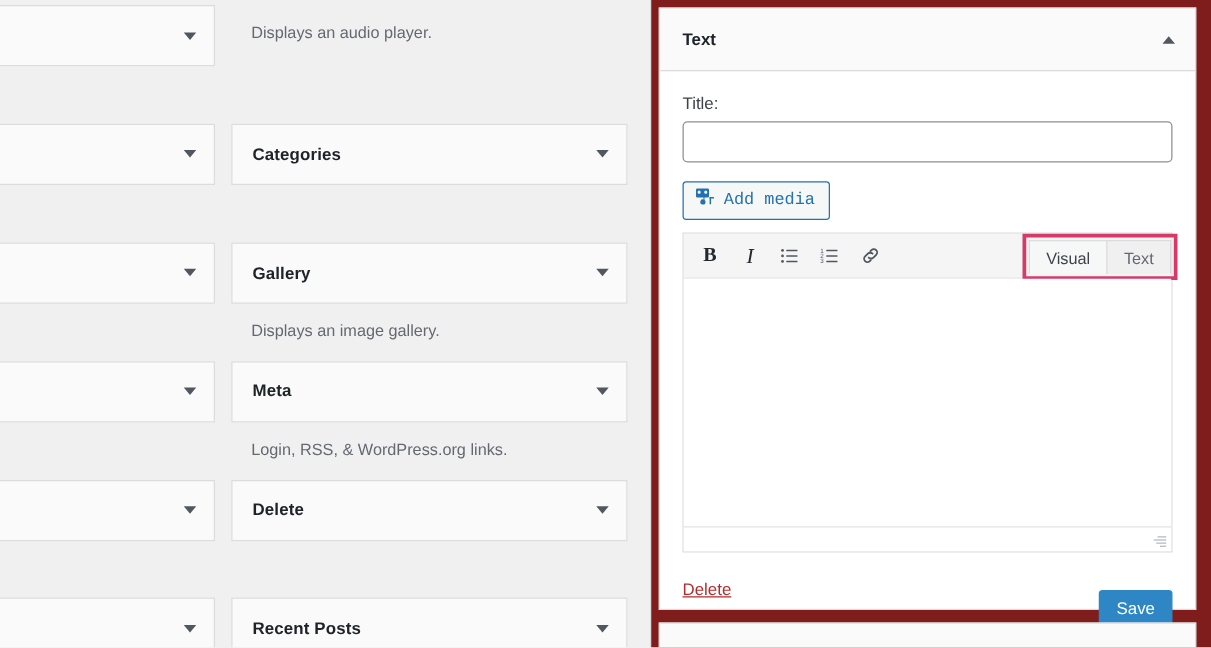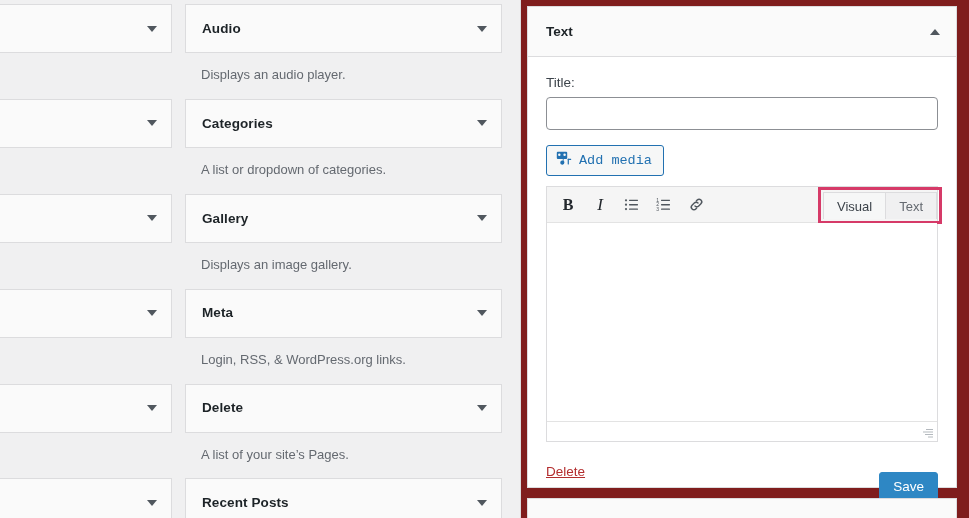--- a/index.html
+++ b/index.html
@@ -283,41 +283,36 @@
     <div class="widgets-grid" id="grid">
         <div class="widget-row">
           <div class="widget-col">
             <div class="widget-box">
               <span class="widget-title"></span>
               <span class="caret-down"></span>
             </div>
             <div class="widget-desc">osts.</div>
           </div>
           <div class="widget-col">
-            <div class="widget-box">
-              <span class="widget-title">Audio</span>
-              <span class="caret-down"></span>
-            </div>
             <div class="widget-desc">Displays an audio player.</div>
           </div>
         </div>
         <div class="widget-row">
           <div class="widget-col">
             <div class="widget-box">
               <span class="widget-title"></span>
               <span class="caret-down"></span>
             </div>
             <div class="widget-desc">&nbsp;</div>
           </div>
           <div class="widget-col">
             <div class="widget-box">
               <span class="widget-title">Categories</span>
               <span class="caret-down"></span>
             </div>
-            <div class="widget-desc">A list or dropdown of categories.</div>
           </div>
         </div>
         <div class="widget-row">
           <div class="widget-col">
             <div class="widget-box">
               <span class="widget-title"></span>
               <span class="caret-down"></span>
             </div>
             <div class="widget-desc">&nbsp;</div>
           </div>
@@ -351,21 +346,20 @@
               <span class="widget-title"></span>
               <span class="caret-down"></span>
             </div>
             <div class="widget-desc">debar.</div>
           </div>
           <div class="widget-col">
             <div class="widget-box">
               <span class="widget-title">Delete</span>
               <span class="caret-down"></span>
             </div>
-            <div class="widget-desc">A list of your site’s Pages.</div>
           </div>
         </div>
         <div class="widget-row">
           <div class="widget-col">
             <div class="widget-box">
               <span class="widget-title"></span>
               <span class="caret-down"></span>
             </div>
           </div>
           <div class="widget-col">

